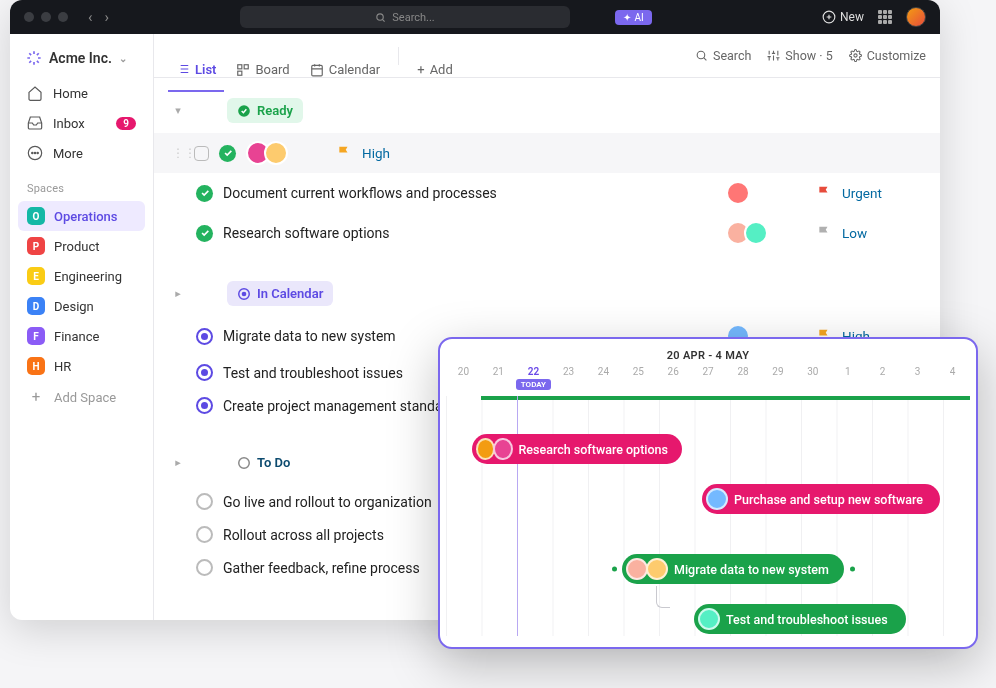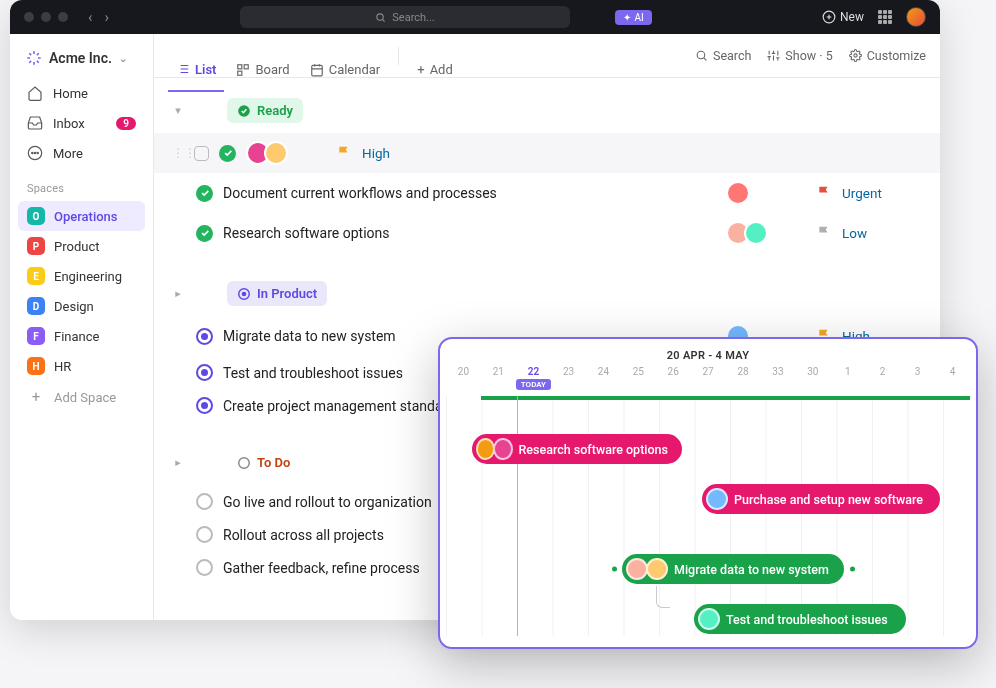--- a/index.html
+++ b/index.html
@@ -47,21 +47,21 @@
 .toolbar-right { margin-left: auto; display: flex; align-items: center; gap: 16px; }
 .tbr-item { display: flex; align-items: center; gap: 5px; cursor: pointer; font-size: 12.5px; }
 
 
 .tasklist { flex: 1; overflow: auto; padding: 10px 0 20px; }
 .group-header { display: flex; align-items: center; gap: 10px; padding: 10px 18px; }
 .group-caret { color: #aaa; font-size: 11px; width: 12px; text-align: center; cursor: pointer; }
 .status-pill { display: inline-flex; align-items: center; gap: 6px; font-size: 13px; font-weight: 600; padding: 5px 10px; border-radius: 6px; margin-left: 33px; }
 .status-pill.ready { background: #e1f7ea; color: #1aa24a; }
 .status-pill.inprog { background: #eae7fb; color: #5d4ae3; }
-.status-pill.todo { background: transparent; color: #c2410c; }
+.status-pill.todo { background: transparent; color: #0c4a6e; }
 .status-dot { width: 14px; height: 14px; }
 
 .task-row { display: flex; align-items: center; padding: 8px 18px 8px 42px; font-size: 14px; color: #222; gap: 10px; }
 .task-row.highlighted { background: #f6f6f8; }
 .drag-handle { color: #ccc; font-size: 12px; width: 12px; }
 .checkbox { width: 15px; height: 15px; border: 1.5px solid #bbb; border-radius: 4px; }
 .status-icon { width: 17px; height: 17px; border-radius: 50%; flex-shrink: 0; display: flex; align-items: center; justify-content: center; }
 .status-icon.ready { background: #24b35f; color: #fff; }
 .status-icon.inprog { border: 2px solid #5d4ae3; position: relative; }
 .status-icon.inprog::after { content:""; width: 7px; height: 7px; border-radius: 50%; background: #5d4ae3; }
@@ -326,21 +326,21 @@
             </div>
           </div>
 
         <div class="group-header" style="margin-top:18px">
           <span class="group-caret">▸</span>
           <span class="status-pill inprog">
             <svg class="status-dot" viewBox="0 0 24 24">
                 <circle cx="12" cy="12" r="9" fill="none" stroke="#5d4ae3" stroke-width="2.5"></circle>
                 <circle cx="12" cy="12" r="4" fill="#5d4ae3"></circle>
               </svg>
-            <span>In Product</span>
+            <span>In Calendar</span>
           </span>
         </div>
         <div id="group-inprogress">
             <div class="task-row">
               <span class="status-icon inprog"></span>
               <span class="task-title">Migrate data to new system</span>
               <div class="avatars">
                 <span class="av" style="background:#74b9ff"></span>
               </div>
               <span class="flag"><svg width="14" height="14" viewBox="0 0 24 24" fill="#f5a623">
@@ -406,21 +406,21 @@
   <div class="tl-dates" id="tl-dates">
       <div class="tl-day">20</div>
       <div class="tl-day">21</div>
       <div class="tl-day today">22<br><span class="today-pill">TODAY</span></div>
       <div class="tl-day">23</div>
       <div class="tl-day">24</div>
       <div class="tl-day">25</div>
       <div class="tl-day">26</div>
       <div class="tl-day">27</div>
       <div class="tl-day">28</div>
-      <div class="tl-day">33</div>
+      <div class="tl-day">29</div>
       <div class="tl-day">30</div>
       <div class="tl-day">1</div>
       <div class="tl-day">2</div>
       <div class="tl-day">3</div>
       <div class="tl-day">4</div>
     </div>
   <div class="tl-grid">
     <div class="tl-topbar"></div>
     <div class="tl-today-line" style="left:77px"></div>
 

